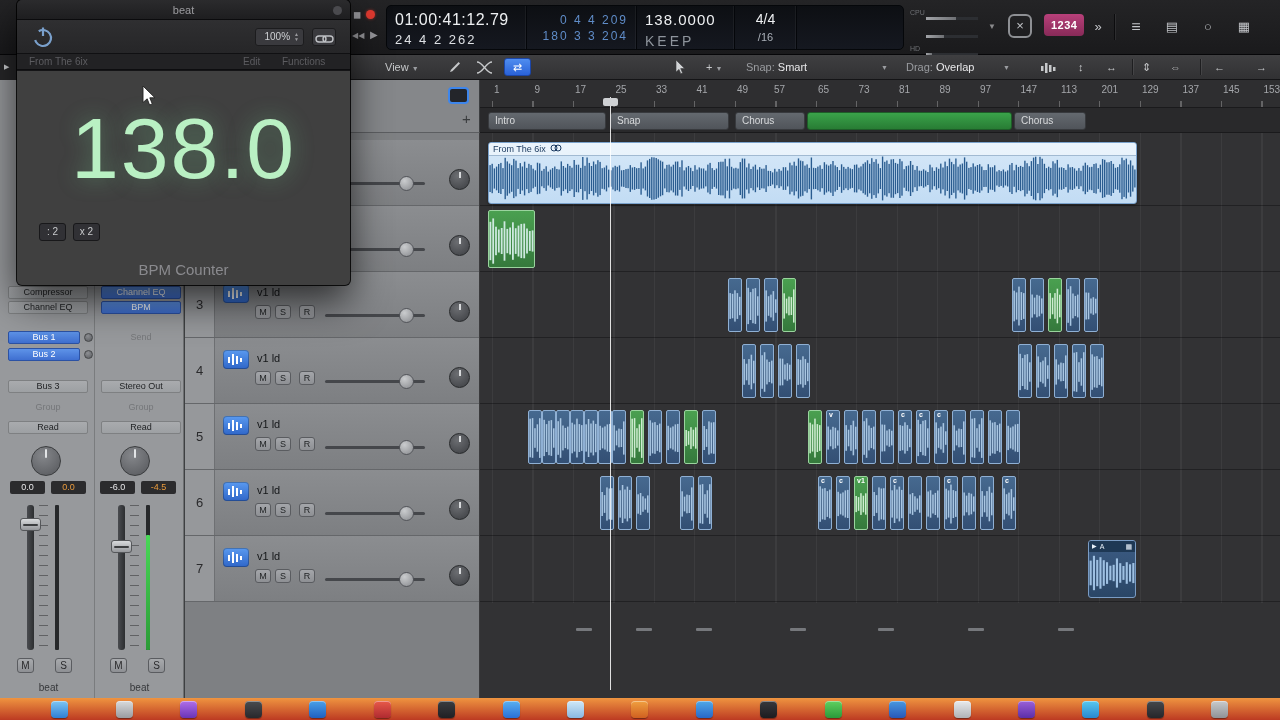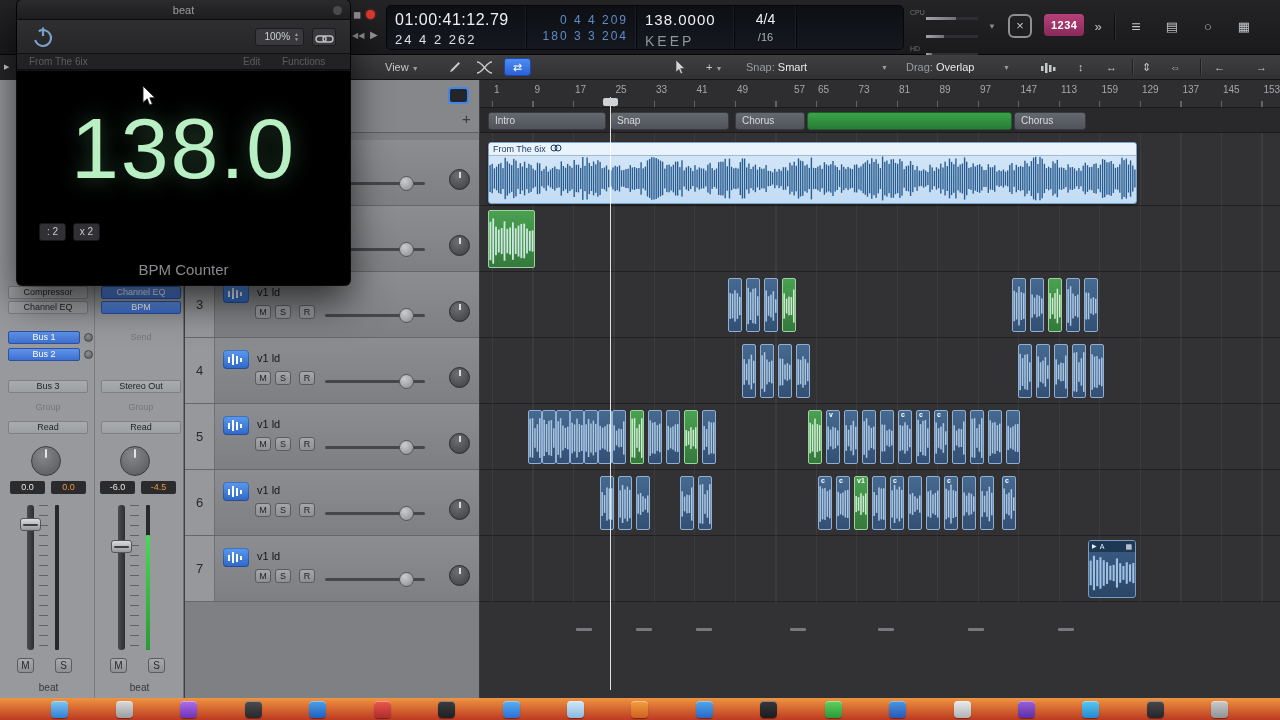--- a/index.html
+++ b/index.html
@@ -106,21 +106,21 @@
   .plugin{position:absolute;left:17px;top:0;width:333px;height:285px;border-radius:5px;background:#151517;box-shadow:0 16px 38px rgba(0,0,0,.68),0 0 0 1px rgba(0,0,0,.85);z-index:60;overflow:hidden;}
   .p-title{height:20px;background:linear-gradient(#2b2b2d,#1e1e20);border-bottom:1px solid #0b0b0d;position:relative;text-align:center;font-size:11px;color:#9c9ca0;line-height:20px;}
   .p-title-dot{position:absolute;right:8px;top:6px;width:9px;height:9px;border-radius:50%;background:#4a4a4e;}
   .p-header{position:relative;height:34px;background:linear-gradient(#2f2f31,#262628);border-bottom:1px solid #101012;}
   .p-power{position:absolute;left:14px;top:5px;width:24px;height:24px;}
   .p-zoom{position:absolute;right:46px;top:8px;height:18px;padding:0 4px 0 8px;background:#3a3a3e;border:1px solid #1c1c1e;border-radius:3px;color:#cfd1d4;font-size:10px;line-height:16px;}
   .p-zoom-chev{display:inline-block;vertical-align:middle;margin-left:4px;font-size:5px;line-height:5px;color:#9a9a9e;}
   .p-link{position:absolute;right:14px;top:8px;width:24px;height:18px;background:#3a3a3e;border:1px solid #1c1c1e;border-radius:3px;}
   .p-sub{position:relative;height:16px;background:#222224;border-bottom:1px solid #0d0d0f;font-size:10px;color:#5c5c60;}
   .p-sub span{position:absolute;top:2px;}
-  .p-display{position:absolute;left:0;top:71px;right:0;bottom:0;background:#000000;}
+  .p-display{position:absolute;left:0;top:71px;right:0;bottom:0;background:#404040;}
   .p-bpm{position:absolute;left:0;right:0;top:34px;text-align:center;font-size:86px;font-weight:200;color:#b9f0c3;letter-spacing:2px;line-height:1;text-shadow:0 0 22px rgba(130,235,160,.35);}
   .p-btn{position:absolute;top:152px;width:27px;height:18px;background:#313135;border:1px solid #18181a;border-radius:3px;color:#c8cacc;font-size:10px;text-align:center;line-height:16px;}
   .p-name{position:absolute;left:0;right:0;bottom:7px;text-align:center;font-size:15px;color:#8a8a8e;}
 
   .cursor{position:absolute;left:142px;top:86px;z-index:70;}
 
   
   .dock{position:absolute;left:0;top:698px;width:1280px;height:22px;background:linear-gradient(180deg,#ef9440,#bc3a22);display:flex;align-items:center;justify-content:space-evenly;padding:0 4px;}
   .dock-icon{width:17px;height:17px;border-radius:4px;box-shadow:0 1px 1px rgba(0,0,0,.4),inset 0 1px 0 rgba(255,255,255,.4);}
 </style>
@@ -259,29 +259,29 @@
   </div>
 
   <div class="ruler">
       <span class="bar-num" style="left: 14px;">1</span>
       <span class="bar-num" style="left: 54.5px;">9</span>
       <span class="bar-num" style="left: 95px;">17</span>
       <span class="bar-num" style="left: 135.5px;">25</span>
       <span class="bar-num" style="left: 176px;">33</span>
       <span class="bar-num" style="left: 216.5px;">41</span>
       <span class="bar-num" style="left: 257px;">49</span>
-      <span class="bar-num" style="left: 314px;">57</span>
+      <span class="bar-num" style="left: 294px;">57</span>
       <span class="bar-num" style="left: 338px;">65</span>
       <span class="bar-num" style="left: 378.5px;">73</span>
       <span class="bar-num" style="left: 419px;">81</span>
       <span class="bar-num" style="left: 459.5px;">89</span>
       <span class="bar-num" style="left: 500px;">97</span>
       <span class="bar-num" style="left: 540.5px;">147</span>
       <span class="bar-num" style="left: 581px;">113</span>
-      <span class="bar-num" style="left: 621.5px;">159</span>
+      <span class="bar-num" style="left: 621.5px;">201</span>
       <span class="bar-num" style="left: 662px;">129</span>
       <span class="bar-num" style="left: 702.5px;">137</span>
       <span class="bar-num" style="left: 743px;">145</span>
       <span class="bar-num" style="left: 783.5px;">153</span>
     </div>
   <div class="mlane">
       <div class="marker" style="left: 8px; width: 118px;"><span>Intro</span></div>
       <div class="marker" style="left: 130px; width: 119px;"><span>Snap</span></div>
       <div class="marker" style="left: 255px; width: 70px;"><span>Chorus</span></div>
       <div class="marker marker-green" style="left: 327px; width: 205px;"><span></span></div>

